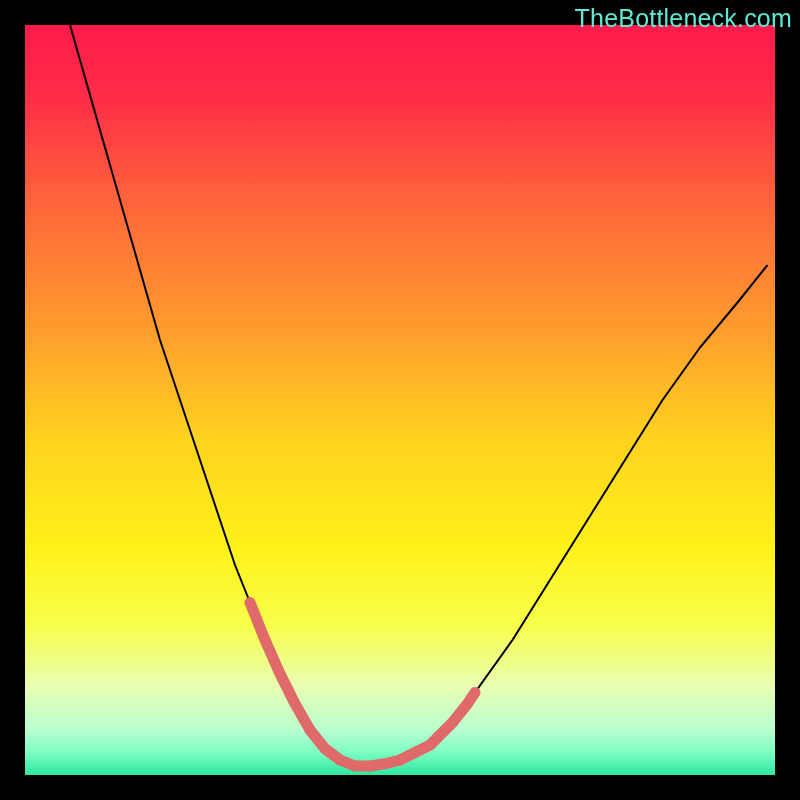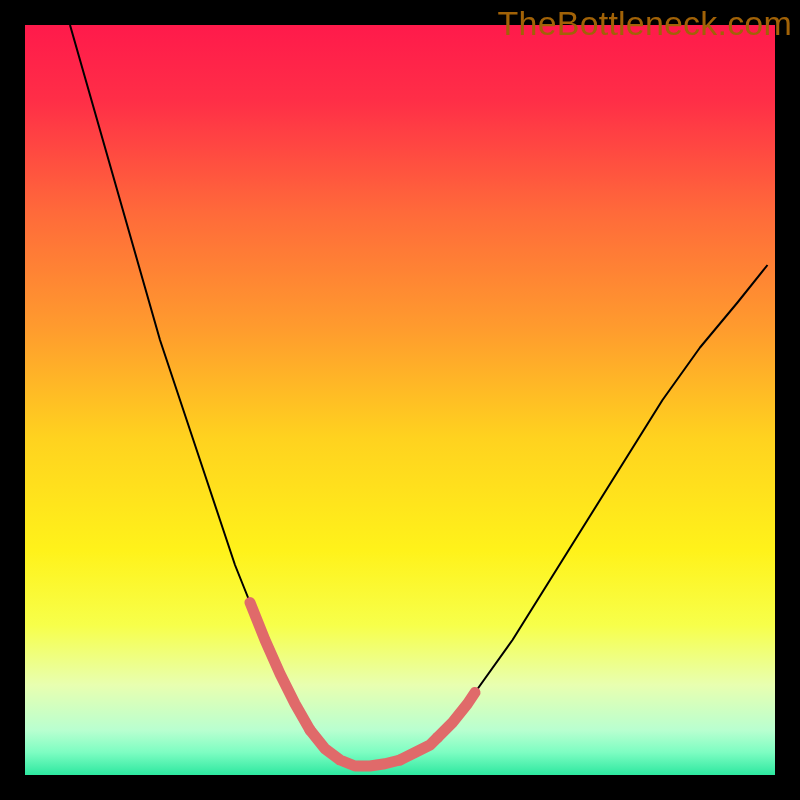--- a/index.html
+++ b/index.html
@@ -23,22 +23,22 @@
     position: absolute;
     left: 0;
     top: 0;
     width: 750px;
     height: 750px;
   }
   .watermark {
     position: absolute;
     top: 4px;
     right: 8px;
-    color: #a16207;
-    font-size: 34px;
+    color: #5eead4;
+    font-size: 25px;
     font-weight: 500;
     letter-spacing: 0.2px;
     user-select: none;
   }
 </style>
 </head>
 <body>
 
 <div class="frame">
   <svg class="plot" viewBox="0 0 750 750" preserveAspectRatio="none">

